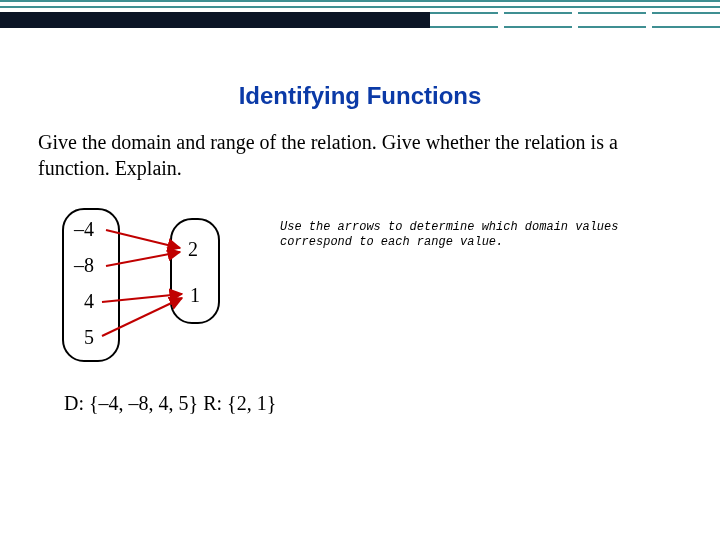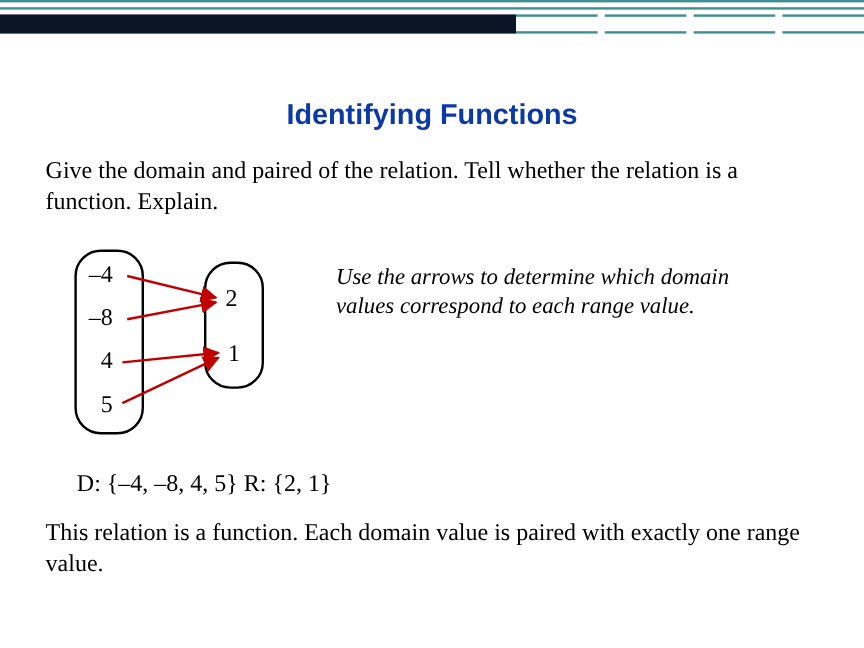--- a/index.html
+++ b/index.html
@@ -12,21 +12,21 @@
   .band-strip{position:absolute;top:12px;right:0;width:290px;height:16px;display:flex;}
   .band-strip span{flex:1;margin-right:6px;border-top:2px solid #3f8f92;border-bottom:2px solid #3f8f92;height:100%;box-sizing:border-box;}
   .band-strip span:last-child{margin-right:0;}
   .title{position:absolute;top:82px;left:0;right:0;text-align:center;font-family:Verdana,Arial,sans-serif;font-weight:700;font-size:24px;color:#0b3aa7;}
   .body{position:absolute;top:130px;left:38px;right:38px;font-size:20px;line-height:1.28;}
   .diagram-area{position:absolute;top:208px;left:62px;width:600px;height:170px;}
   .shape{position:absolute;border:2px solid #000;border-radius:22px;background:#fff;}
   .shape.dom{left:0;top:0;width:54px;height:150px;}
   .shape.rng{left:108px;top:10px;width:46px;height:102px;}
   .val{position:absolute;font-size:20px;}
-  .note{position:absolute;left:218px;top:12px;width:370px;font-style:italic;font-family:Liberation Serif, serif;font-size:19px;line-height:1.25;color:#000;}
+  .note{position:absolute;left:218px;top:12px;width:370px;font-style:italic;font-family:Liberation Mono, monospace;font-size:12px;line-height:1.25;color:#000;}
   .dr{position:absolute;top:392px;left:64px;font-size:20px;}
   .dr .r{display:inline-block;}
   .concl{position:absolute;top:432px;left:38px;right:38px;font-size:20px;line-height:1.28;}
   .red{color:#000000;}
   svg.arrows{position:absolute;left:0;top:0;width:170px;height:160px;pointer-events:none;}
 </style>
 </head>
 <body>
 <div class="slide">
 
@@ -37,21 +37,21 @@
     <div class="band-strip">
         <span></span>
         <span></span>
         <span></span>
         <span></span>
       </div>
   </div>
 
   <div class="title">Identifying Functions</div>
 
-  <div class="body">Give the domain and paired of the relation. Tell whether the relation is a function. Explain.</div>
+  <div class="body">Give the domain and range of the relation. Give whether the relation is a function. Explain.</div>
 
   <div class="diagram-area">
     <div class="shape dom"></div>
     <div class="shape rng"></div>
 
     <div class="val" style="left:12px;top:10px">–4</div>
     <div class="val" style="left:12px;top:46px">–8</div>
     <div class="val" style="left:22px;top:82px">4</div>
     <div class="val" style="left:22px;top:118px">5</div>
 
@@ -71,15 +71,14 @@
     </svg>
 
     <div class="note">Use the arrows to determine which domain values correspond to each range value.</div>
   </div>
 
   <div class="dr">
     <span>D: {</span><span class="red">–4, –8, 4, 5</span><span>}</span>
     <span class="r"><span>R: {</span><span class="red">2, 1</span><span>}</span></span>
   </div>
 
-  <div class="concl">This relation is a function. Each domain value is paired with exactly one range value.</div>
 
 </div>
 
 </body></html>

